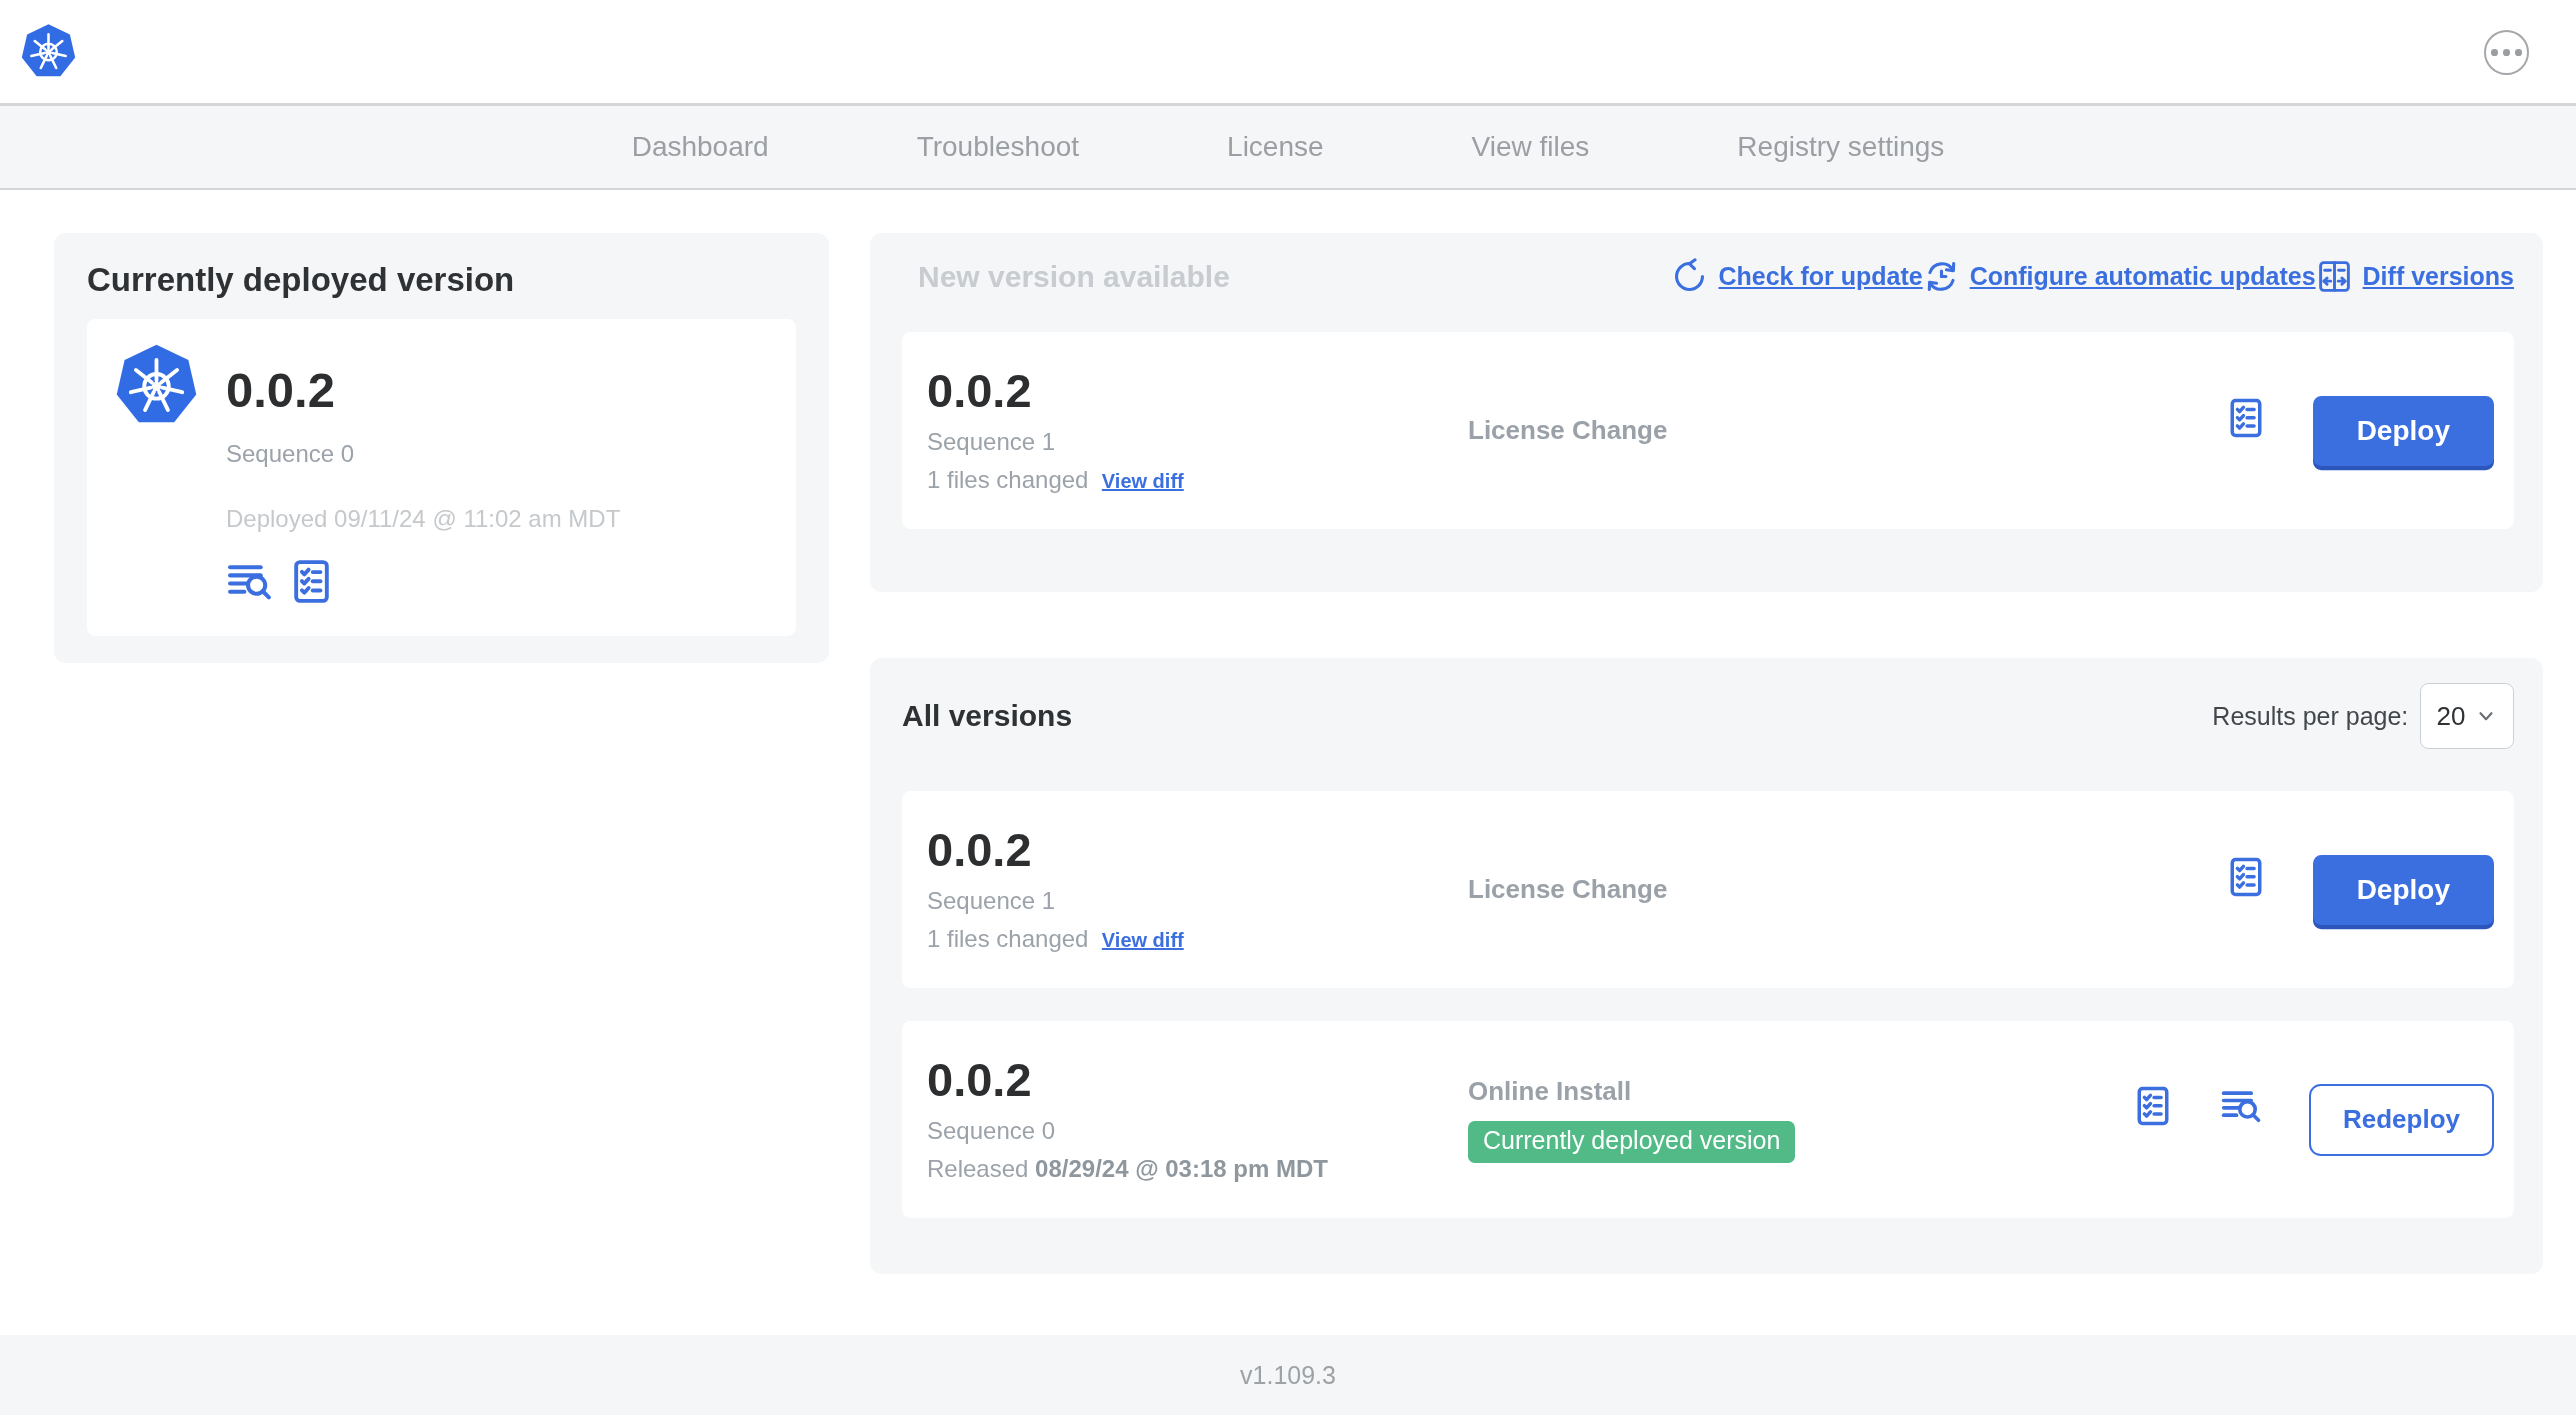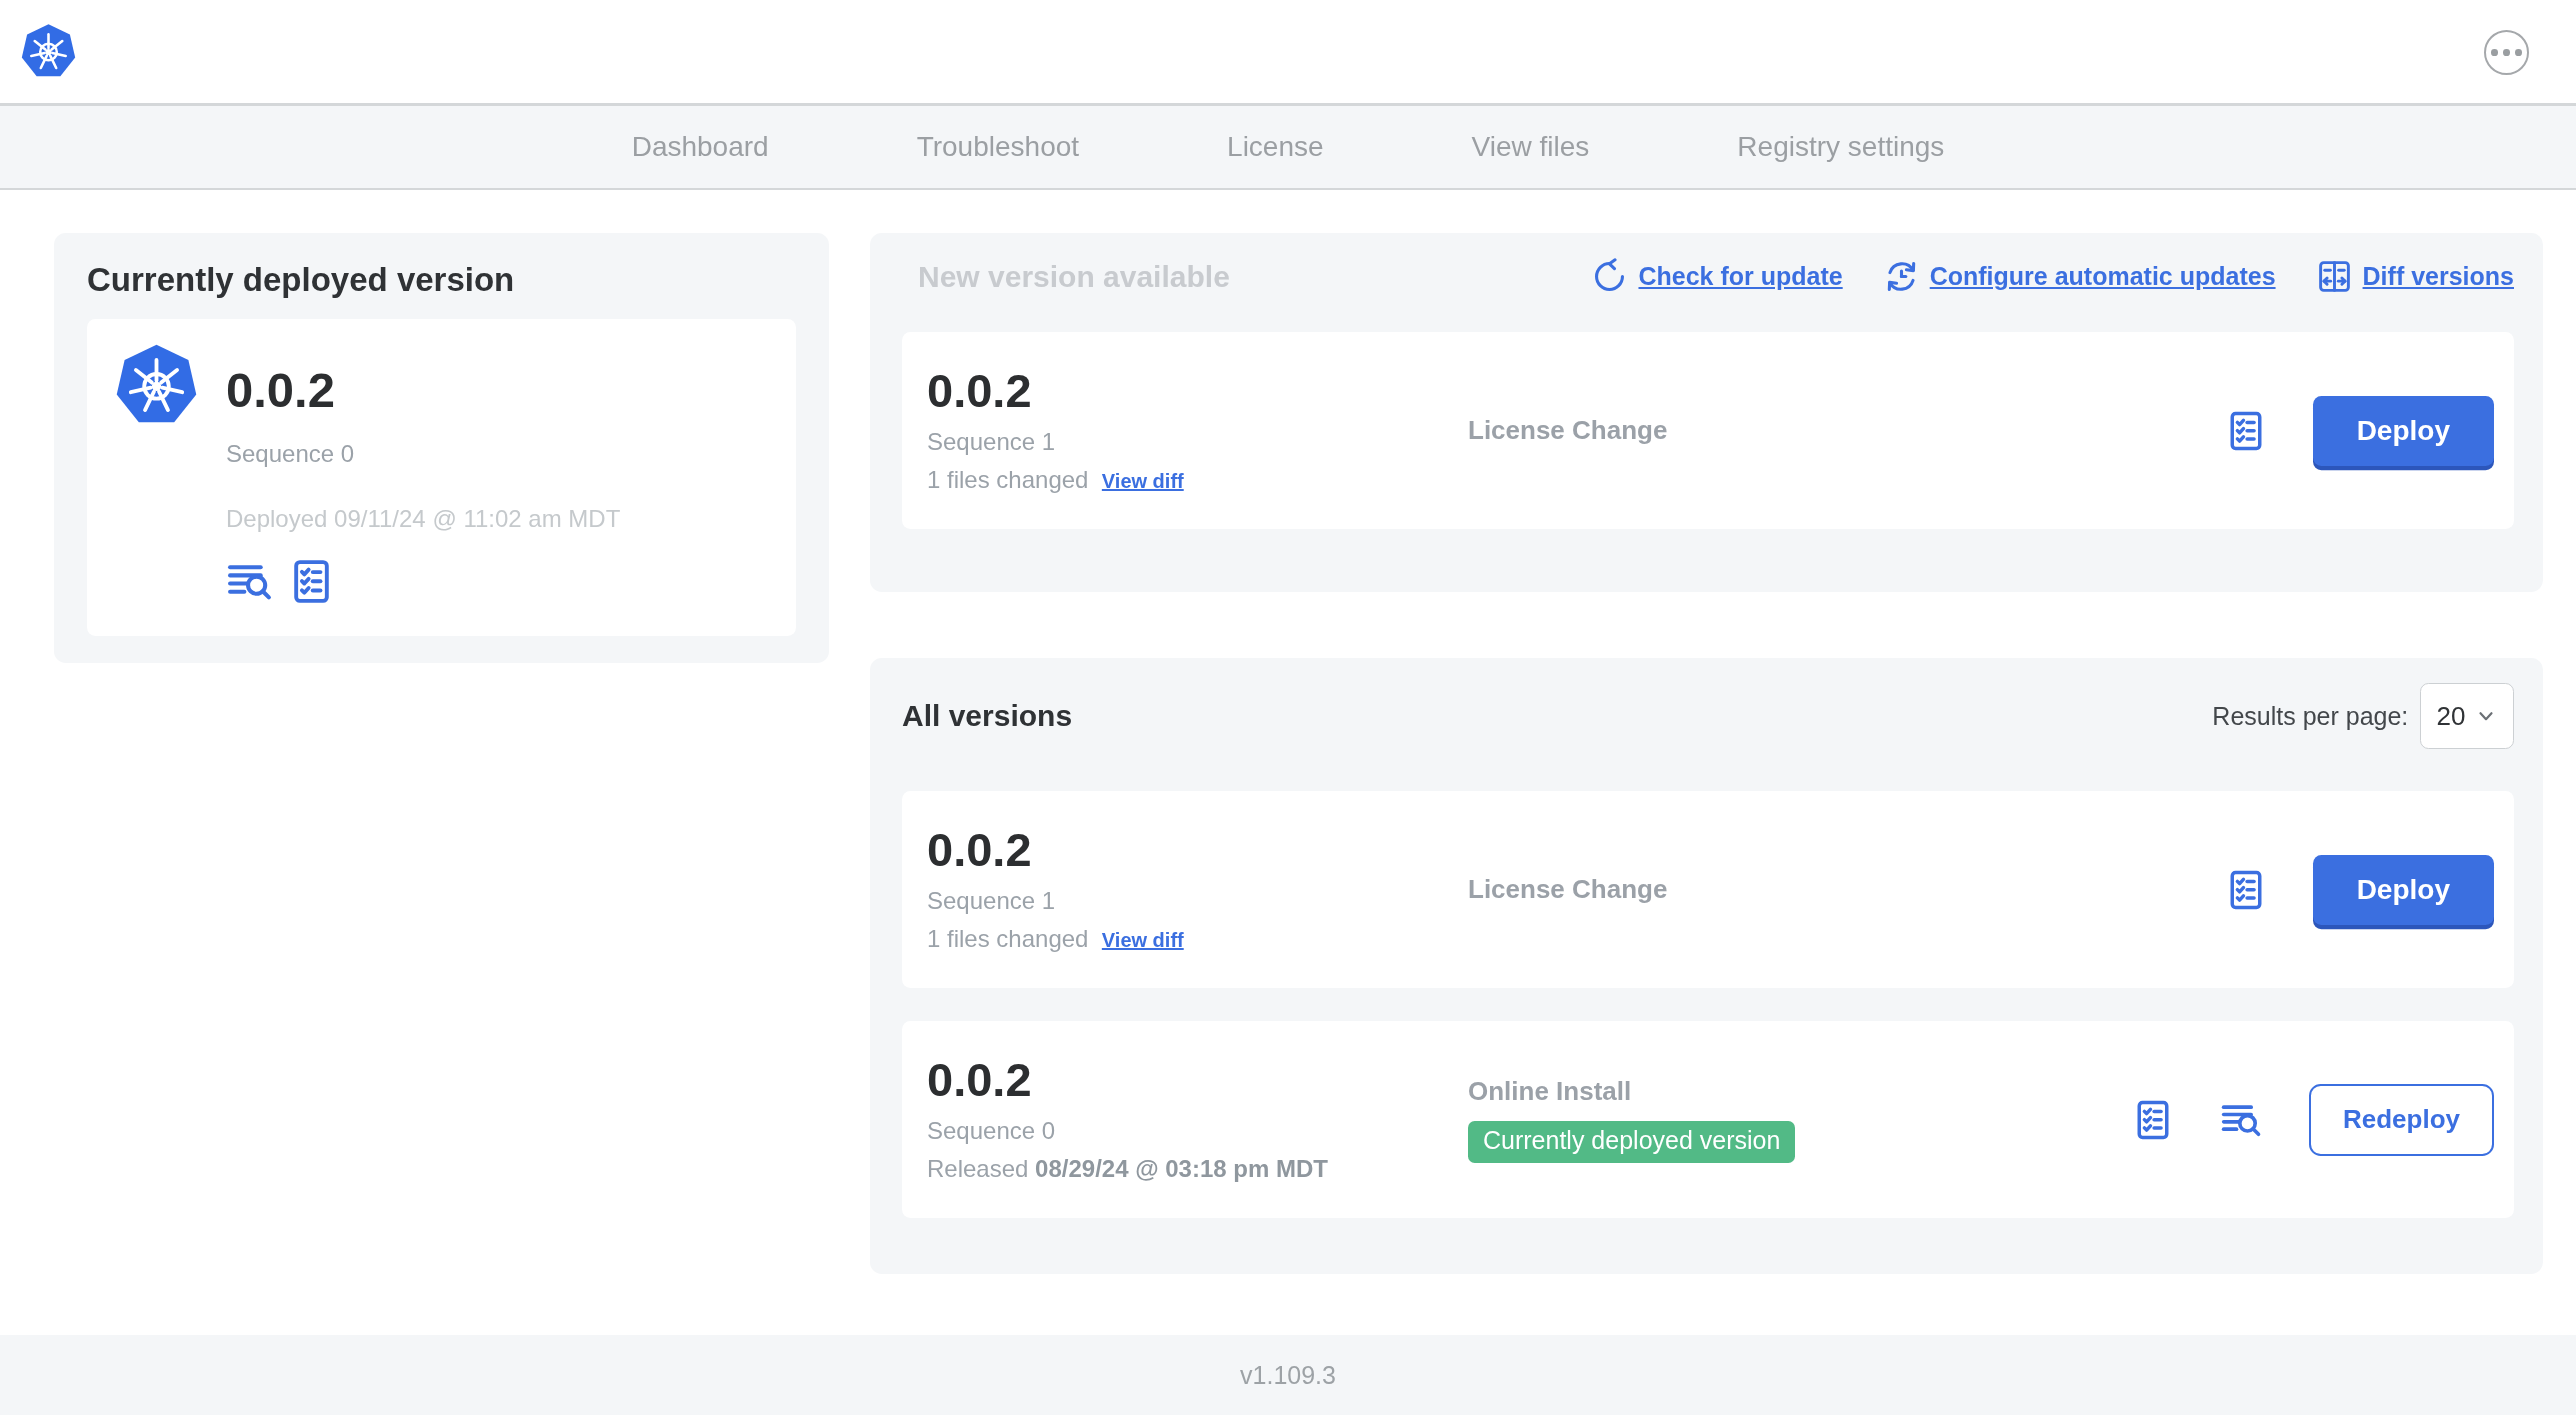--- a/index.html
+++ b/index.html
@@ -48,21 +48,21 @@
   .icon-btn svg { width:100%; height:100%; }
 
   
   .right-col { flex:1; display:flex; flex-direction:column; }
   .section { padding:25px 29px 0 32px; }
   .sec-new { height:359px; }
   .sec-all { margin-top:66px; height:616px; }
   .sec-head { display:flex; justify-content:space-between; align-items:center; }
   .new-title { font-size:30px; font-weight:700; color:#c8cbcf;margin-left:16px; }
   .all-title { font-size:30px; font-weight:700; color:#2f3235; }
-  .head-actions { display:flex; align-items:center; gap:40px; }
+  .head-actions { display:flex; align-items:center; }
   .action-link { display:flex; align-items:center; gap:10px; cursor:pointer; }
   .action-link svg { width:37px; height:37px; }
   .action-link .lk { font-size:25px; font-weight:600; color:#3b6fe0; text-decoration:underline; }
 
   .row-card { background:#fff; border-radius:8.4px; height:197px; display:flex; align-items:center;
               padding:0 20px 0 25px; }
   .card-new { margin-top:37px; }
   .card-r1 { margin-top:42px; }
   .card-r2 { margin-top:33px; }
   .v-col { width:541px; flex:none; }
@@ -72,21 +72,21 @@
   .files-txt { font-size:24px; color:#9ba2a9; }
   .view-diff { font-size:20px; font-weight:600; color:#3b6fe0; text-decoration:underline; cursor:pointer; }
   .rel-row { margin-top:10px; font-size:24px; color:#9ba2a9; }
   .rel-row .rel-date { font-weight:700; color:#8f979e;margin-top:16px; }
 
   .src-col { flex:1; }
   .src-label { font-size:26px; font-weight:600; color:#9ba1a8; }
   .badge { display:inline-block; margin-top:13.4px; background:#52ba86; color:#fff; font-size:25px;
            padding:5.9px 15px 7.5px; border-radius:6.7px; }
 
-  .act-col { display:flex; align-items:center; gap:45px; flex:none; }
+  .act-col { display:flex; gap:45px; flex:none; }
   .act-col .icon-btn { width:44px; height:44px; }
   .btn-deploy { height:70px; padding:0 44px; border:none; border-radius:8.4px; background:#3b6fe0;
                 box-shadow:0 4.2px 0 #2c56bb; color:#fff; font-size:28px; font-weight:700;
                 font-family:inherit; cursor:pointer; }
   .btn-redeploy { height:72px; padding:0 32px; border-radius:11.7px; border:2.5px solid #3b6fe0;
                 background:#fff; color:#3b6fe0; font-size:26px; font-weight:600;
                 font-family:inherit; cursor:pointer; }
 
   
   .rpp { display:flex; align-items:center; gap:11.7px; }

